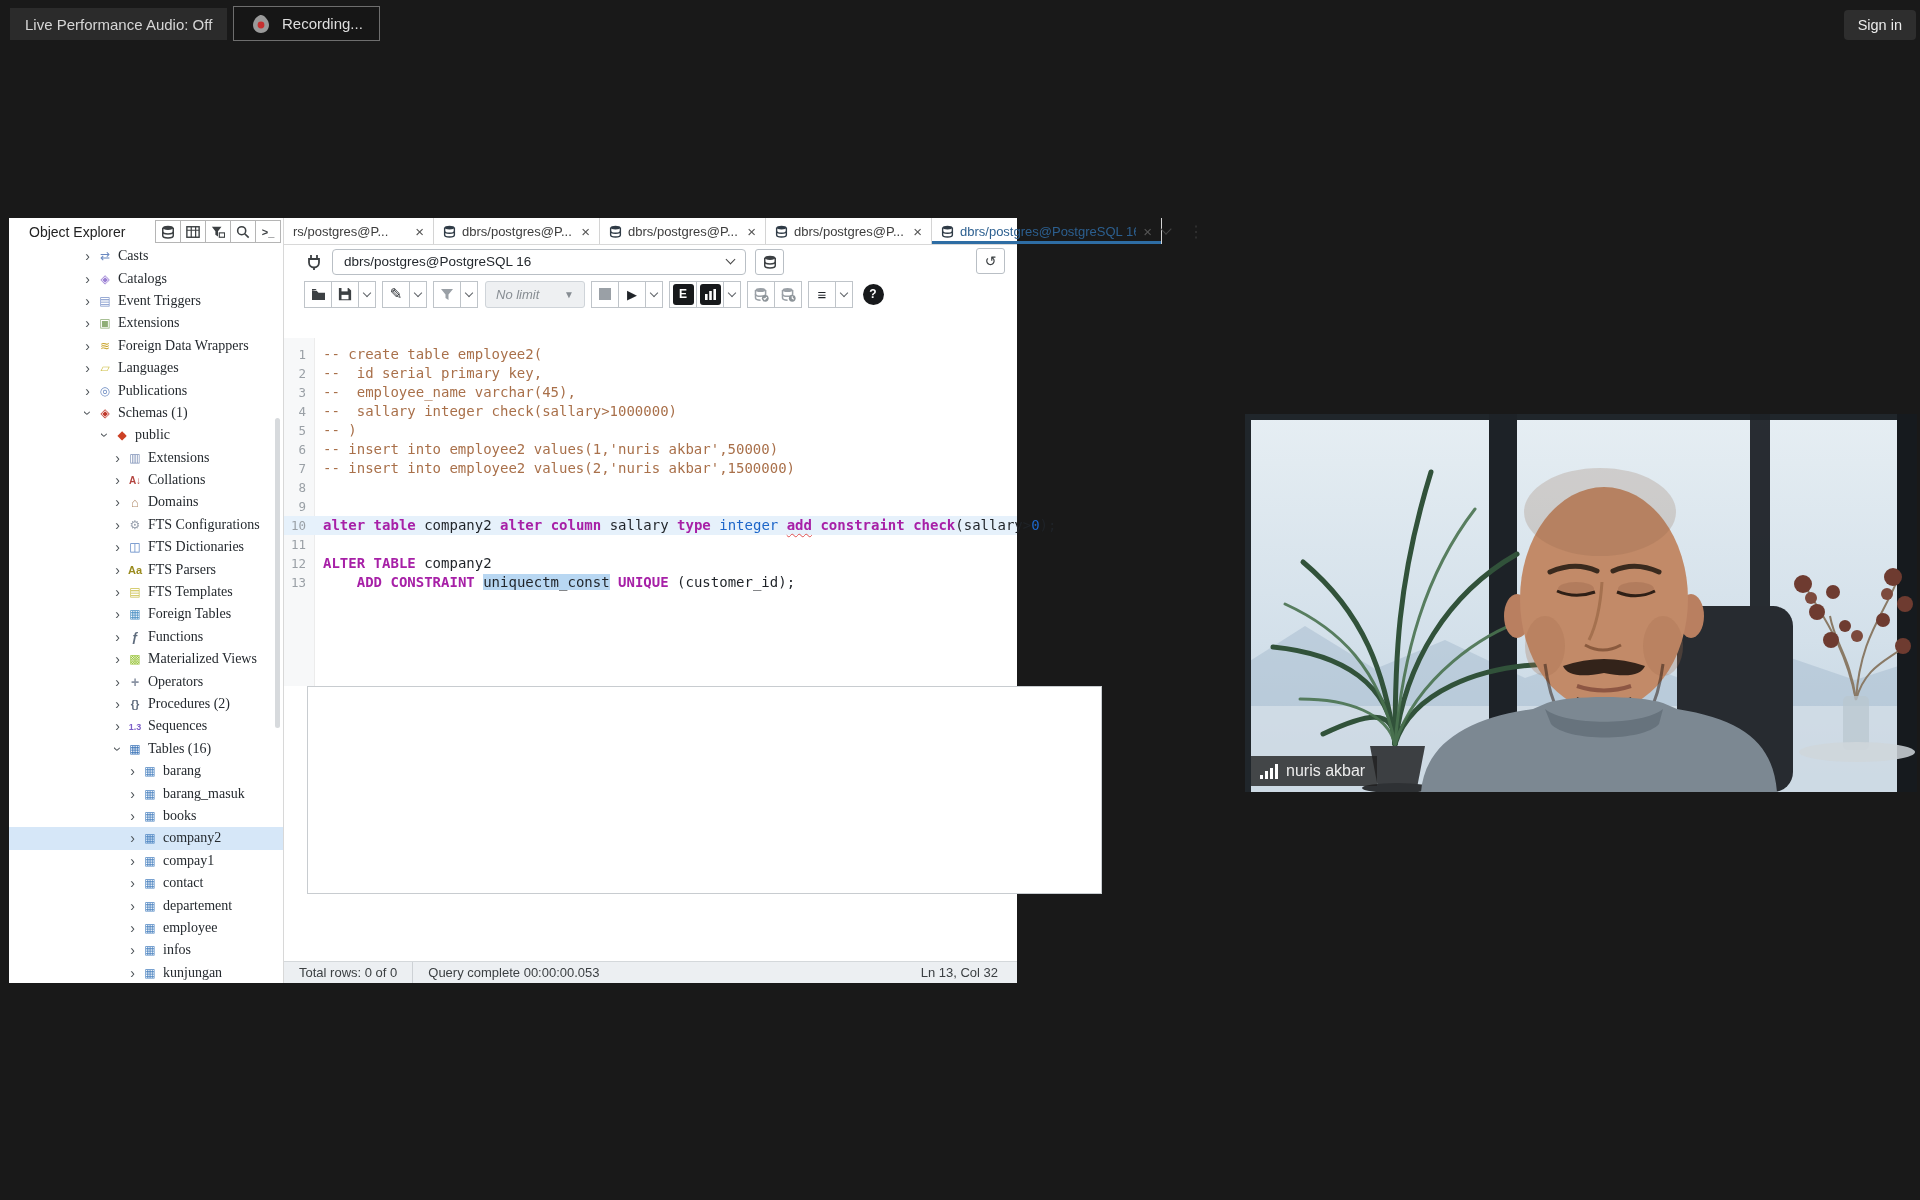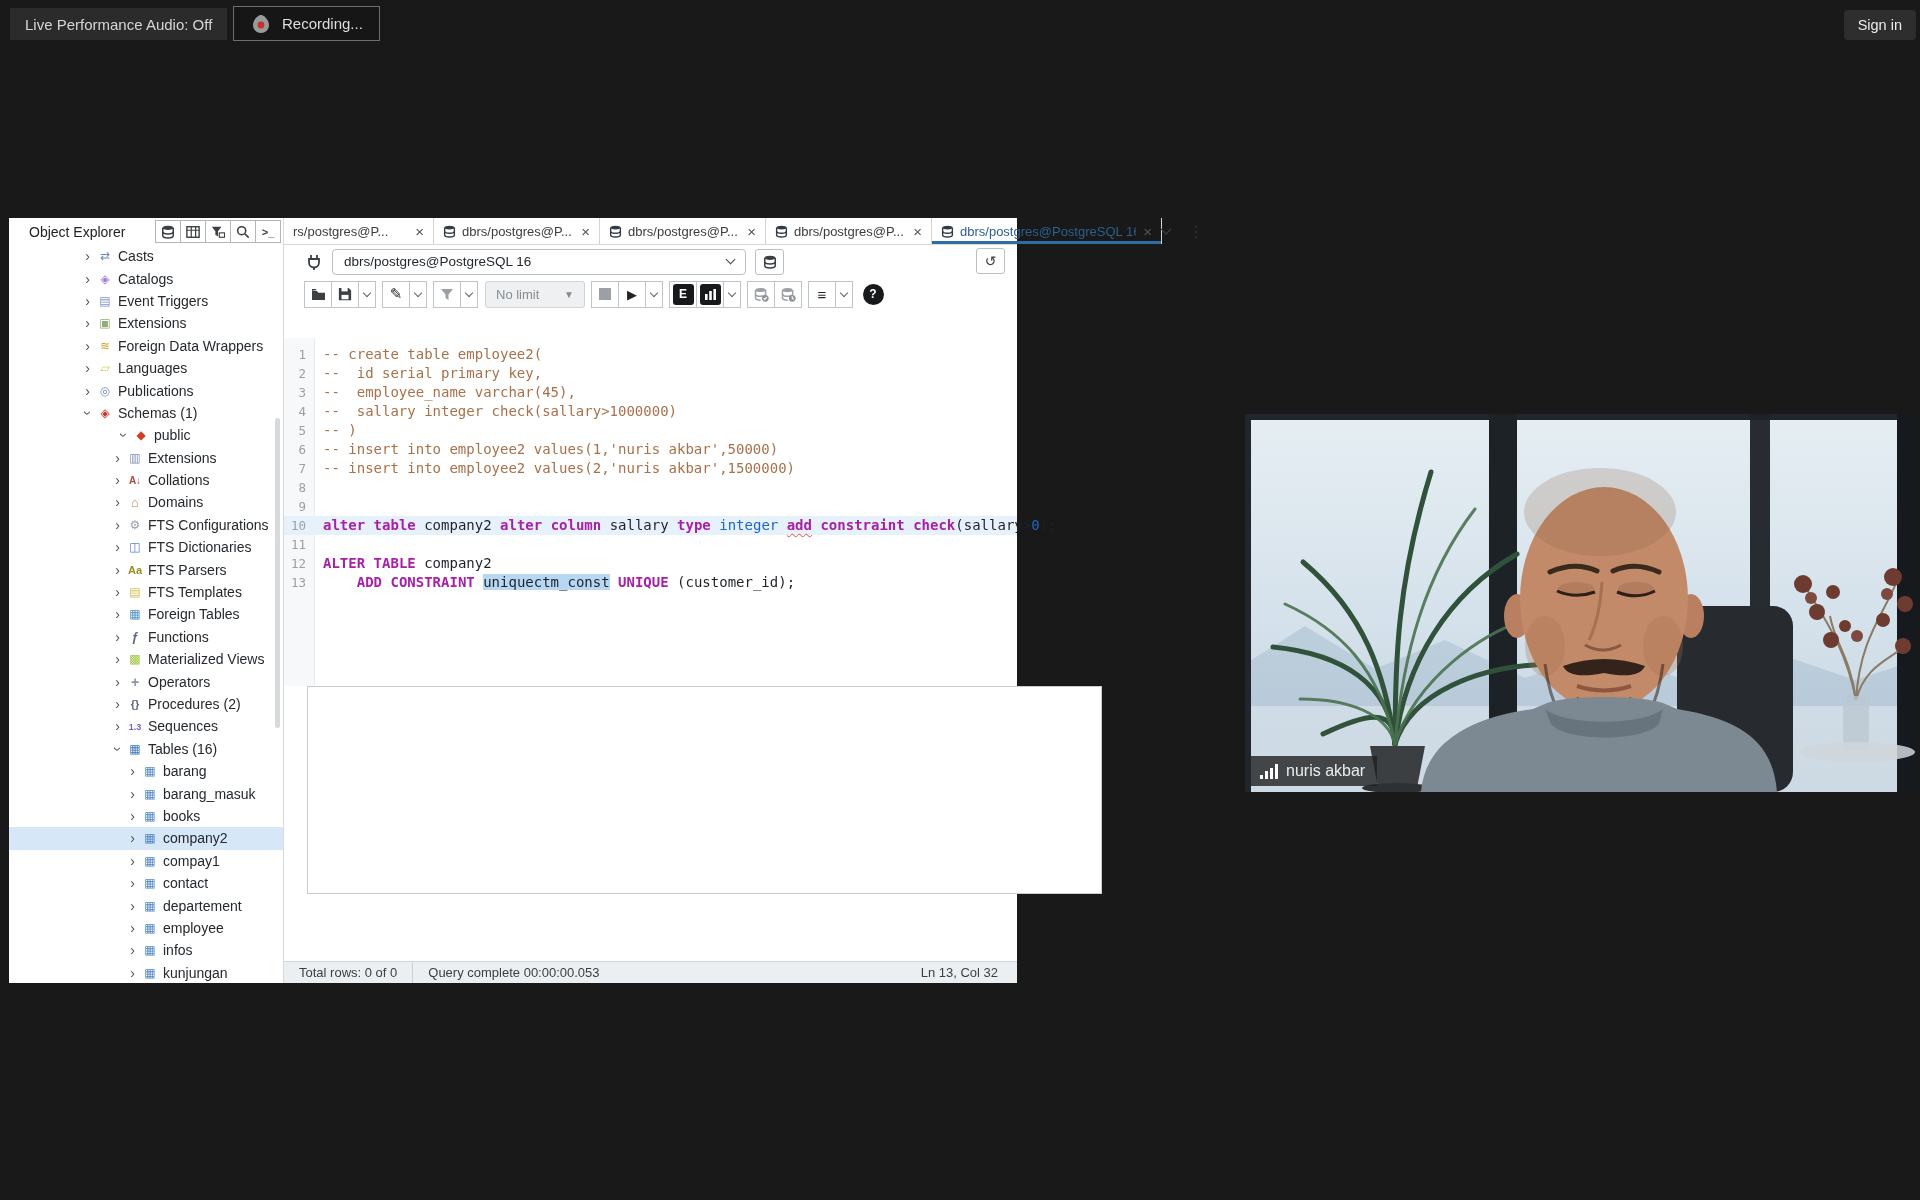--- a/index.html
+++ b/index.html
@@ -28,21 +28,21 @@
   .explorer-header { height:27px; display:flex; align-items:center; padding-left:20px; font-size:14px; color:#222; }
   .header-icons { margin-left:auto; display:flex; padding-right:2px; }
   .hbtn { width:26px; height:23px; border:1px solid #b5b5b5; background:#fff; display:flex;
     align-items:center; justify-content:center; margin-left:-1px; font-size:11px; color:#3c4043; font-weight:bold; }
   .tree { position:absolute; left:0; top:27px; right:0; bottom:0; overflow:hidden; font-size:14px; color:#24292e; }
   .tree-row { height:22.4px; display:flex; align-items:center; white-space:nowrap; }
   .tree-row.selected { background:#d6e7f8; }
   .tree-arrow { width:15px; flex:none; color:#4d5358; font-size:14px; display:inline-block; text-align:center; }
   .tree-arrow.open { transform:rotate(90deg); }
   .tree-icon { width:20px; flex:none; text-align:center; font-size:12px; line-height:1; }
-  .tree-label { margin-left:3px; }
+  .tree-label { margin-left:3px;font-family:Liberation Serif, serif; }
   .tree-scrollbar { position:absolute; right:3px; top:200px; width:5px; height:310px; background:#d7dadd; border-radius:3px; }
 
   
   .casts-icon::before{content:"⇄";color:#6a89c0}
   .catalogs-icon::before{content:"◈";color:#9b7fd4}
   .event-triggers-icon::before{content:"▤";color:#7b93c9}
   .extensions-icon::before{content:"▣";color:#8fae77}
   .fdw-icon::before{content:"≋";color:#c9a227}
   .languages-icon::before{content:"▱";color:#cfc04a}
   .publications-icon::before{content:"◎";color:#6a89c0}
@@ -87,21 +87,21 @@
   .refresh-btn { position:absolute; right:12px; top:3px; }
 
   .toolbar { height:32px; display:flex; align-items:center; padding-left:21px; }
   .tgroup { display:flex; margin-right:7px; }
   .tbtn { height:27px; min-width:28px; border:1px solid #bfc4c9; background:#fff; display:flex;
     align-items:center; justify-content:center; margin-left:-1px; font-size:13px; color:#1f2328; }
   .tbtn.chev-btn { min-width:18px; }
   .tbtn.disabled { color:#9aa0a6; }
   .tbtn .cv { width:6px; height:6px; border-color:#5f6368; margin-top:-2px; }
   .no-limit { width:100px; height:27px; border:1px solid #cfd4d9; background:#eef0f2; color:#878d93;
-    font-size:13px; display:flex; align-items:center; padding:0 10px; border-radius:3px; }
+    font-size:13px; display:flex; align-items:center; padding:0 10px; border-radius:3px;font-style:italic; }
   .no-limit .tri { margin-left:auto; color:#878d93; font-size:10px; }
   .stop-sq { width:12px; height:12px; background:#9aa0a6; }
   .blk { width:21px; height:21px; background:#17191b; border-radius:3px; color:#fff; display:flex;
     align-items:center; justify-content:center; font-size:12px; font-weight:bold; }
 
   .query-tabs { height:28px; display:flex; align-items:flex-end; gap:28px; padding-left:22px;
     border-bottom:1px solid #e4e4e4; font-size:13.5px; }
   .qtab { padding-bottom:6px; color:#3c4043; position:relative; }
   .qtab.active { color:var(--accent,#2e6da4); }
   .qtab.active::after { content:""; position:absolute; left:0; right:0; bottom:0; height:2px; background:var(--accent,#2e6da4); }
@@ -234,21 +234,21 @@
         <div class="tree-row" style="padding-left: 71px;">
           <span class="tree-arrow">›</span>
           <span class="tree-icon publications-icon"></span>
           <span class="tree-label">Publications</span>
         </div>
         <div class="tree-row" style="padding-left: 71px;">
           <span class="tree-arrow open">›</span>
           <span class="tree-icon schemas-icon"></span>
           <span class="tree-label">Schemas (1)</span>
         </div>
-        <div class="tree-row" style="padding-left: 88px; margin-left: 19px;">
+        <div class="tree-row" style="padding-left: 88px;">
           <span class="tree-arrow open">›</span>
           <span class="tree-icon schema-icon"></span>
           <span class="tree-label">public</span>
         </div>
         <div class="tree-row" style="padding-left: 101px;">
           <span class="tree-arrow">›</span>
           <span class="tree-icon aggregates-icon"></span>
           <span class="tree-label">Extensions</span>
         </div>
         <div class="tree-row" style="padding-left: 101px;">

